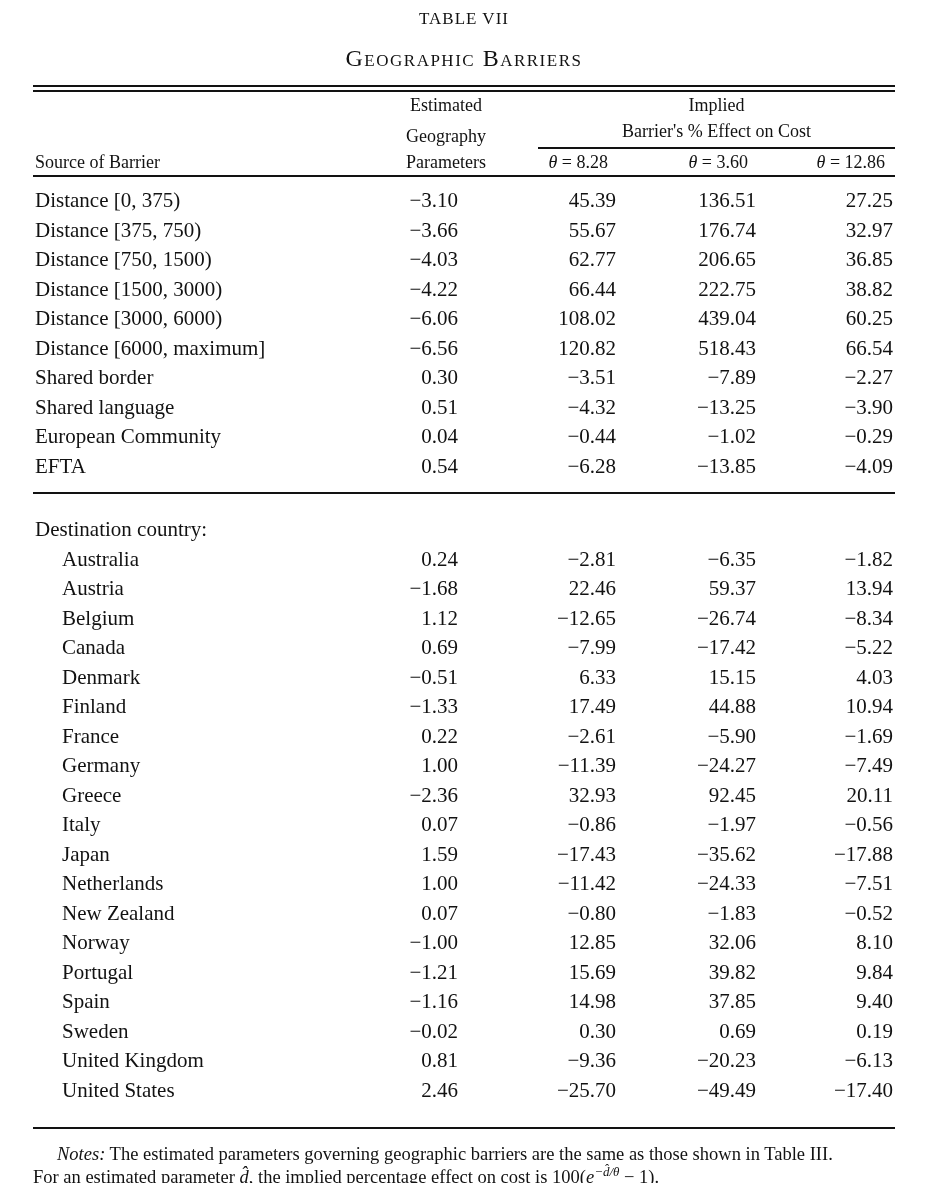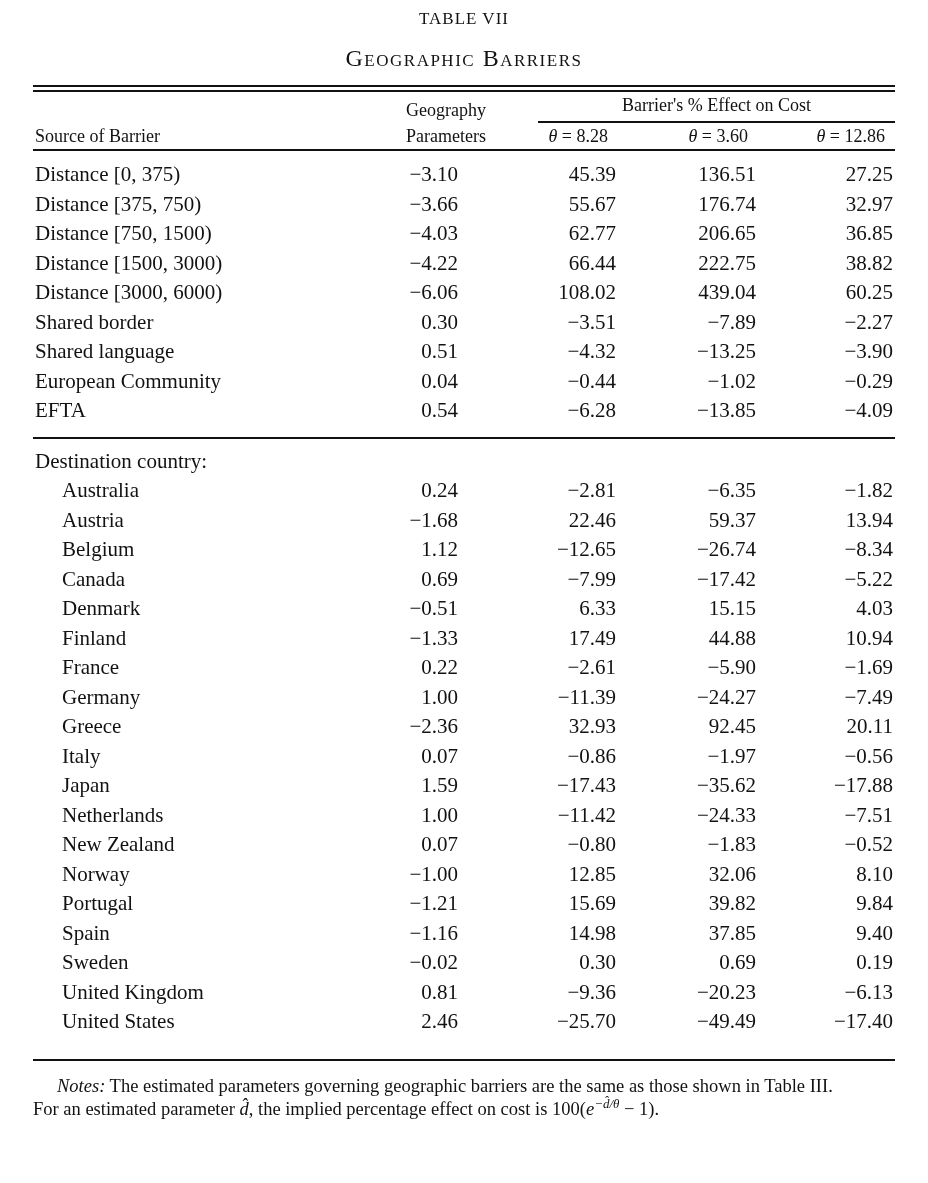--- a/index.html
+++ b/index.html
@@ -54,21 +54,21 @@
   .span-inner.ruled { border-bottom: 2px solid #121212; padding-bottom: 3px; }
   .h-th { text-align: right; padding-right: 10px; white-space: nowrap; }
 
   td { padding: 0; }
   tbody td { font-size: 21px; line-height: 29.5px; }
   td.c-label { padding-left: 2px; white-space: nowrap; }
   td.c-num { text-align: right; padding-right: 2px; white-space: nowrap; }
 
   .section-1 tr:first-of-type td { padding-top: 9px; }
   .section-1 tr:last-of-type td { padding-bottom: 11px; }
-  .section-2 tr.section-heading-row td { padding-top: 8px; padding-left: 2px; }
+  .section-2 tr.section-heading-row td { padding-top: 21px; padding-left: 2px; }
   .section-2 tr:last-of-type td { padding-bottom: 22px; }
   .section-2 td.c-label { padding-left: 29px; }
 
   .var { font-style: italic; }
 
   
   .notes {
     margin-top: 14px;
     width: 862px;
     font-size: 18.5px;
@@ -93,20 +93,27 @@
   <table class="data">
     <colgroup>
       <col style="width:345px">
       <col style="width:82px">
       <col style="width:158px">
       <col style="width:140px">
       <col style="width:137px">
     </colgroup>
 
     <thead>
+      <tr>
+        <td class="h-c1"></td>
+        <td class="h-c2"><span>Estimated</span></td>
+        <td class="h-span" colspan="3">
+            <div class="span-inner">Implied</div>
+          </td>
+      </tr>
       <tr>
         <td class="h-c1"></td>
         <td class="h-c2"><span>Geography</span></td>
         <td class="h-span" colspan="3">
             <div class="span-inner ruled">Barrier's % Effect on Cost</div>
           </td>
       </tr>
       <tr>
         <td class="h-c1">Source of Barrier</td>
         <td class="h-c2"><span>Parameters</span></td>
@@ -151,20 +158,27 @@
         </tr>
 
         <tr>
           <td class="c-label">Distance [3000, 6000)</td>
           <td class="c-num">−6.06</td>
           <td class="c-num">108.02</td>
           <td class="c-num">439.04</td>
           <td class="c-num">60.25</td>
         </tr>
 
+        <tr>
+          <td class="c-label">Distance [6000, maximum]</td>
+          <td class="c-num">−6.56</td>
+          <td class="c-num">120.82</td>
+          <td class="c-num">518.43</td>
+          <td class="c-num">66.54</td>
+        </tr>
 
         <tr>
           <td class="c-label">Shared border</td>
           <td class="c-num">0.30</td>
           <td class="c-num">−3.51</td>
           <td class="c-num">−7.89</td>
           <td class="c-num">−2.27</td>
         </tr>
 
         <tr>

